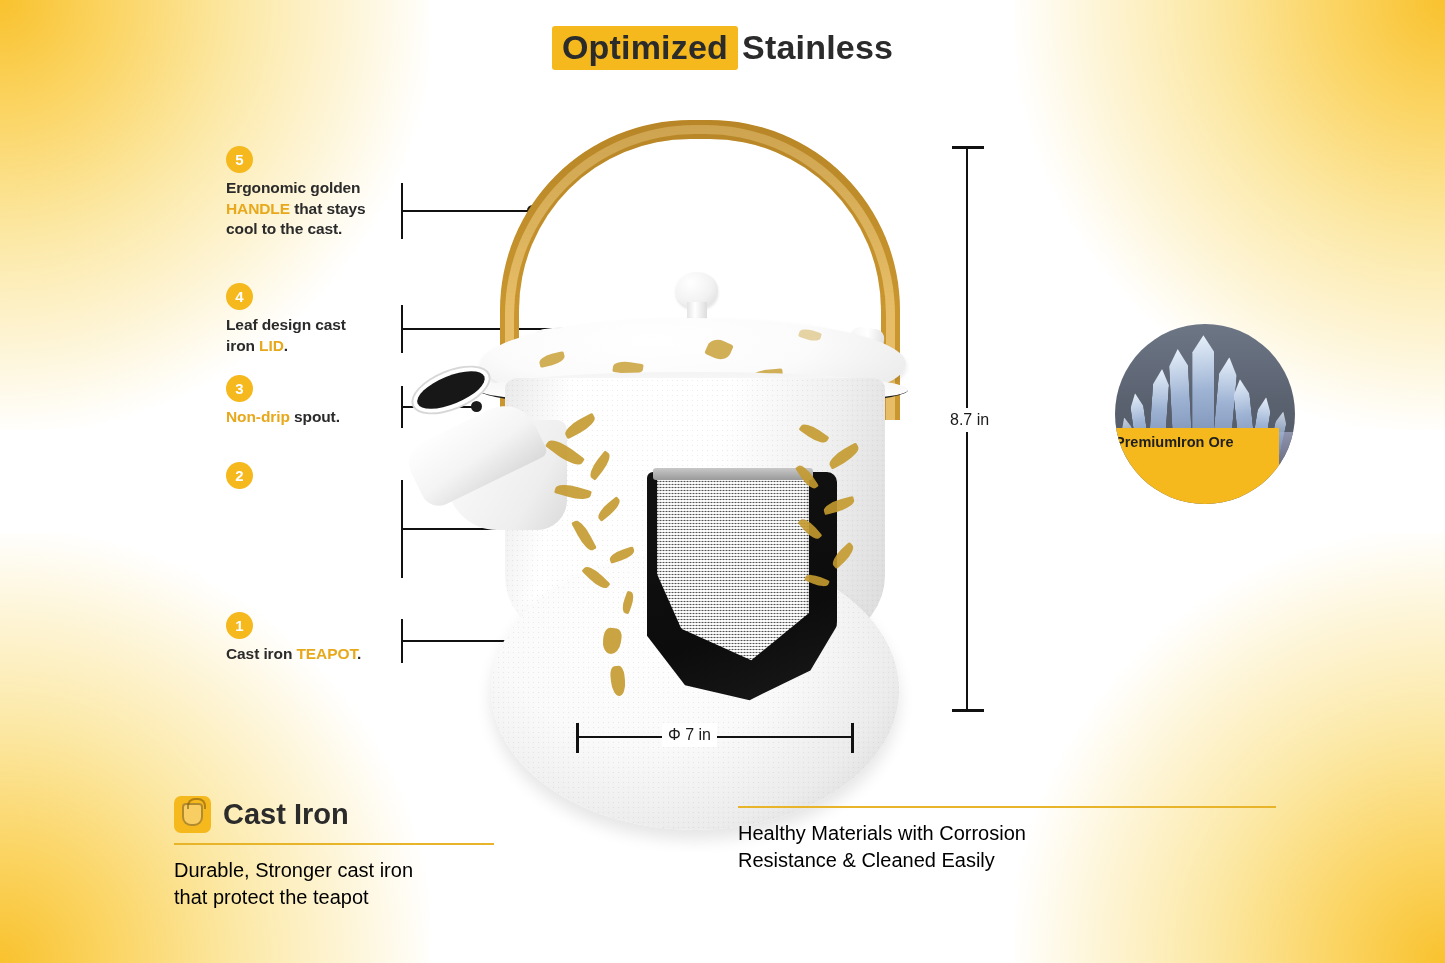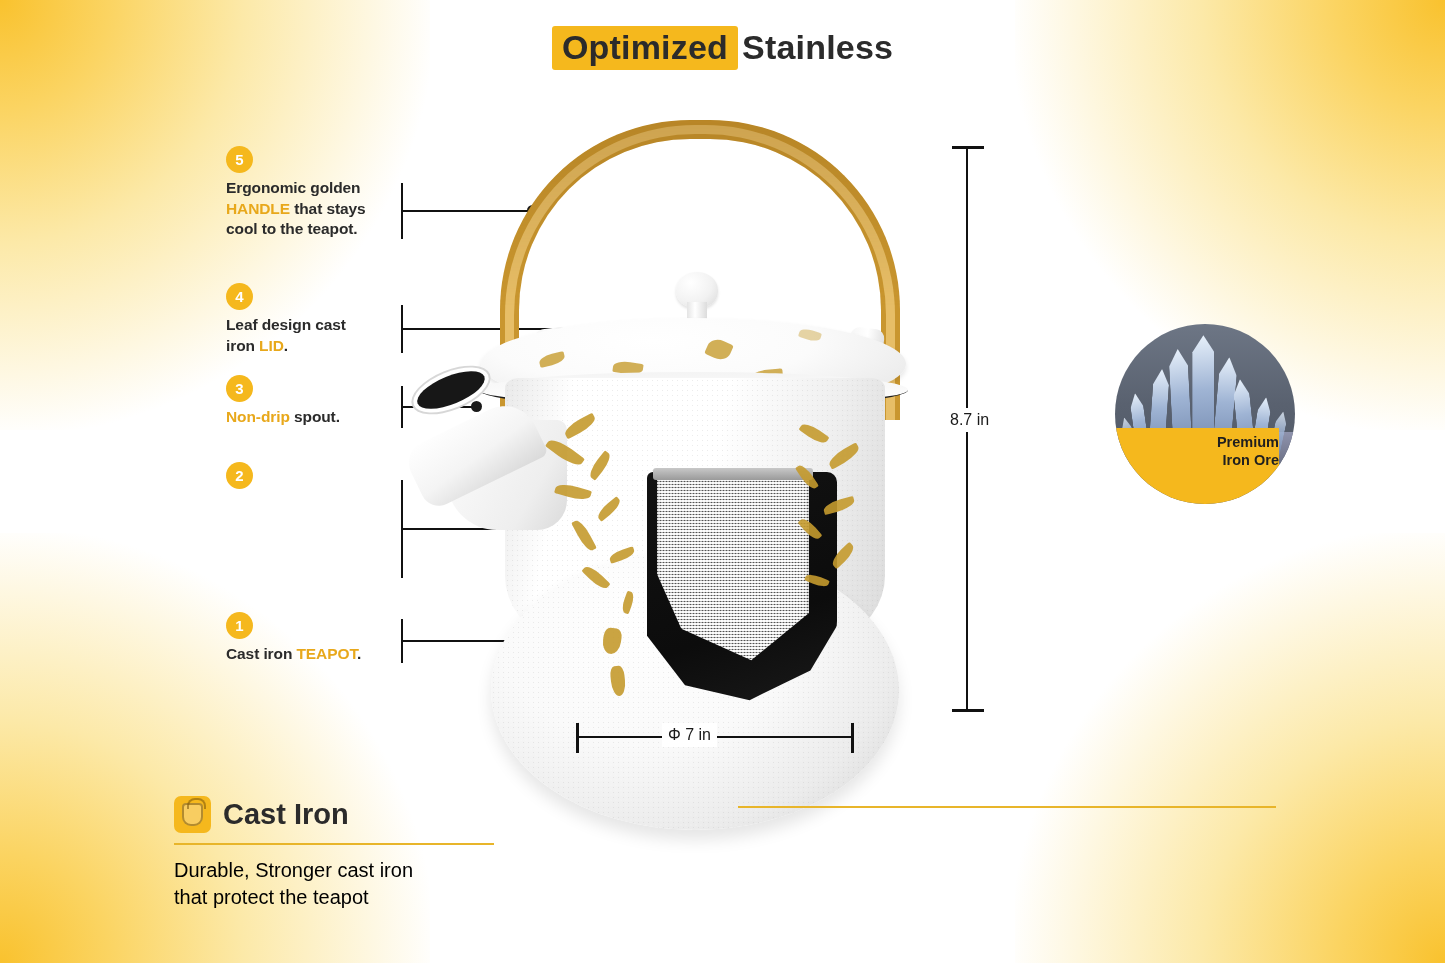--- a/index.html
+++ b/index.html
@@ -192,22 +192,22 @@
     position:absolute; left:1115px; top:324px; width:180px; height:180px;
     border-radius:50%; overflow:hidden;
     background:linear-gradient(#6d7685 0%,#59616f 45%,#4d5563 100%);
   }
   .crystals { position:absolute; inset:0; }
   .xtal { position:absolute; bottom:26%; background:linear-gradient(175deg,#e8f1fb,#9fb4d4 45%,#6f85ab); }
   .ore-ground{ position:absolute; left:0; right:0; bottom:22%; height:18%;
      background:linear-gradient(#8f93ad,#6c7186); }
   .ore-banner{
     position:absolute; left:0; right:16px; bottom:0; height:42%;
-    background:#f5b81d; display:flex; flex-direction:column;
-    align-items:flex-end; justify-content:flex-start; padding-top:6px;
+    background:#f5b81d; display:flex; flex-direction:row;
+    align-items:flex-start; justify-content:flex-start; padding-top:6px;
   }
   .ore-banner span{ font-size:14.5px; font-weight:bold; color:#1f1f1f; line-height:1.18; }
 
   
   .feature { position:absolute; }
   .feat-head { display:flex; align-items:center; gap:12px; }
   .feat-icon {
     width:37px; height:37px; border-radius:7px; background:#f5b81d;
     position:relative; flex:none;
   }
@@ -246,21 +246,21 @@
 
 <div id="title">
   <span class="hl">Optimized</span><span>Stainless</span>
 </div>
 
 <div class="anno" style="left:226px; top:146px;">
   <div class="badge">5</div>
   <div class="anno-text">
     <div>Ergonomic golden</div>
     <div><span class="gold">HANDLE</span> that stays</div>
-    <div>cool to the teapot.</div>
+    <div>cool to the cast.</div>
   </div>
 </div>
 
 <div class="anno" style="left:226px; top:283px;">
   <div class="badge">4</div>
   <div class="anno-text">
     <div>Leaf design cast</div>
     <div>iron <span class="gold">LID</span>.</div>
   </div>
 </div>
@@ -412,13 +412,17 @@
   </div>
   <div class="feat-rule"></div>
   <div class="feat-desc">
     <div>Durable, Stronger cast iron</div>
     <div>that protect the teapot</div>
   </div>
 </div>
 
 <div class="feature" style="left:738px; top:796px; width:538px;">
   <div class="feat-rule"></div>
+  <div class="feat-desc">
+    <div>Healthy Materials with Corrosion</div>
+    <div>Resistance &amp; Cleaned Easily</div>
+  </div>
 </div>
 
 </body></html>

